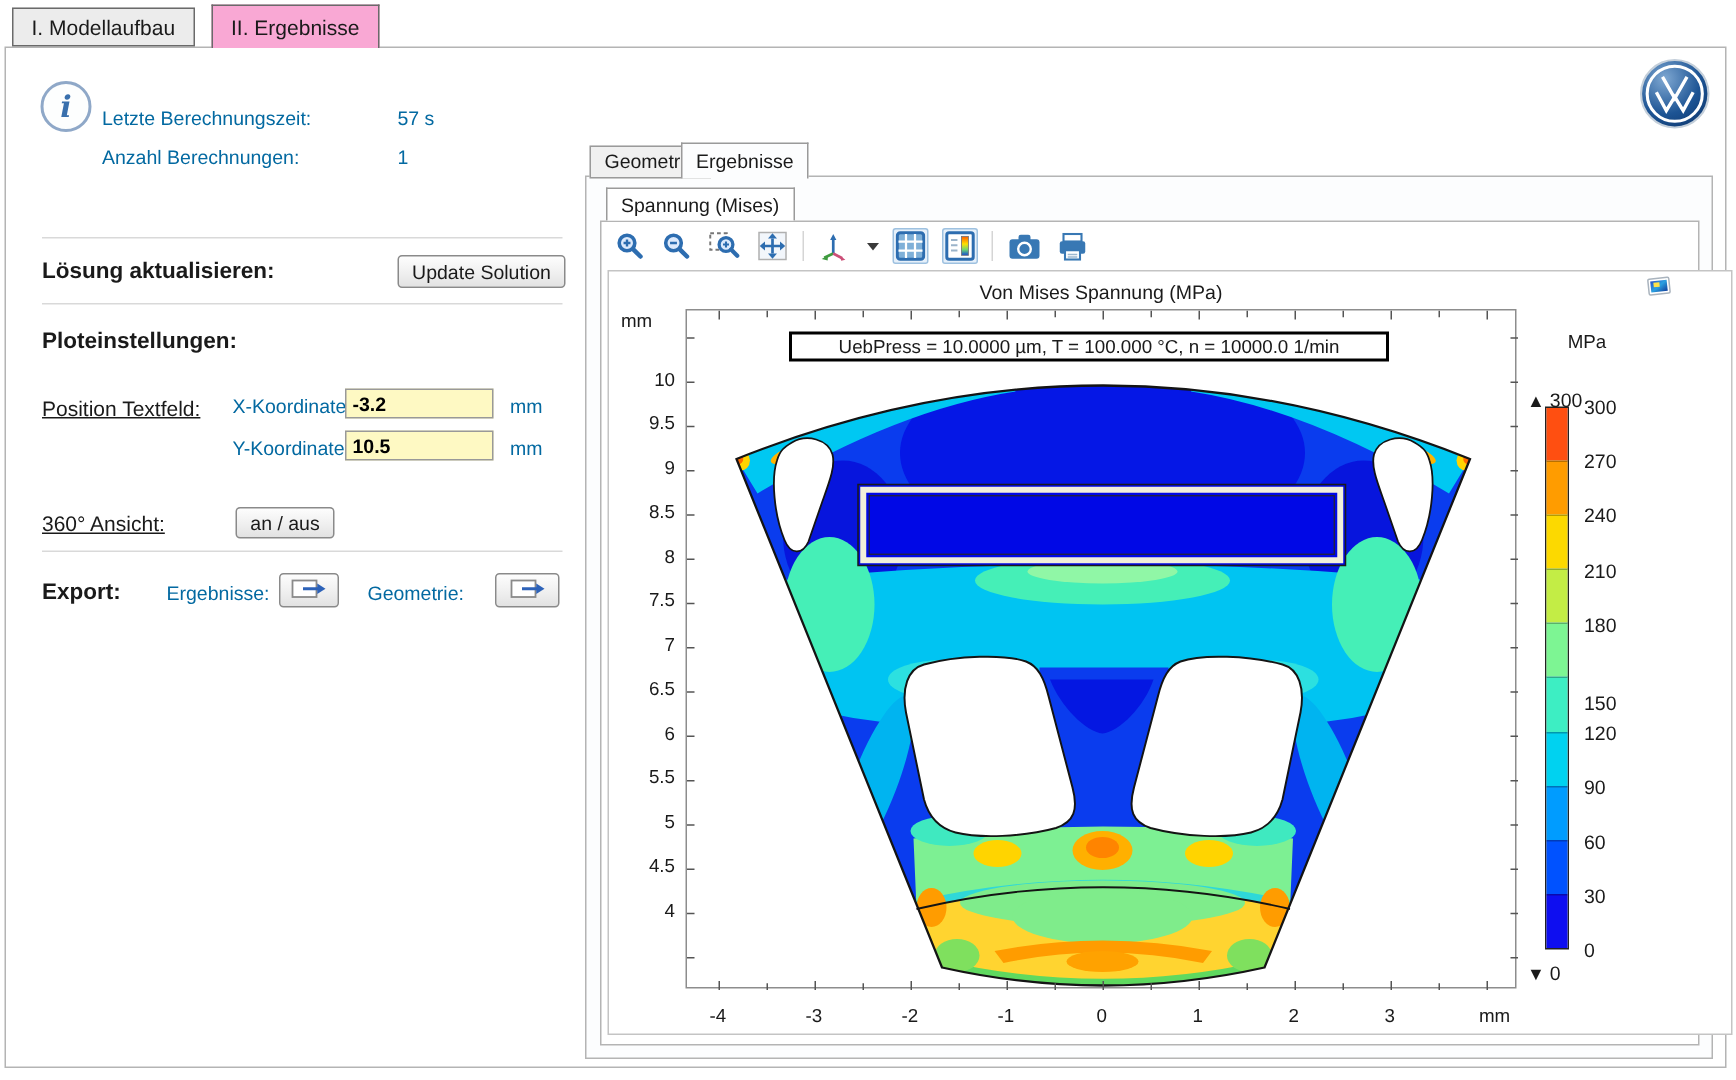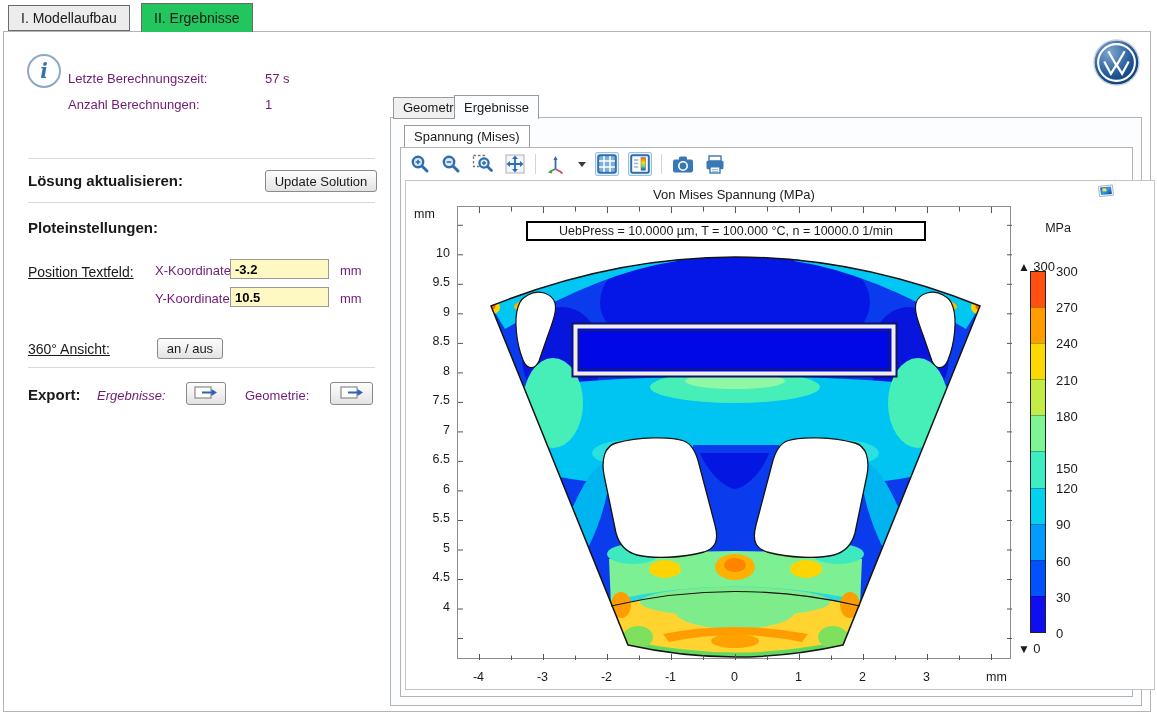--- a/index.html
+++ b/index.html
@@ -2,29 +2,29 @@
 <html><head>
 <meta charset="utf-8">
 <style>
   * { margin:0; padding:0; box-sizing:border-box; }
   html,body { width:1157px; height:720px; background:#fff;
     font-family:"Liberation Sans","DejaVu Sans",sans-serif; font-size:13px; color:#1a1a1a; }
   .abs { position:absolute; }
   
   .main-tab { position:absolute; font-weight:normal; font-size:14px; line-height:24px;
     padding:0 12px; border:1px solid #6a6a6a; background:#ececec; z-index:6; }
-  .main-tab.active { background:#22c55e; border-bottom:none; z-index:7; }
+  .main-tab.active { background:#f9a8d4; border-bottom:none; z-index:7; }
   
   #window-border { position:absolute; left:3px; top:31px; width:1148px; height:681px;
     border:1px solid #b4b4b4; background:#fff; z-index:1; }
   .z2 { z-index:2; }
   .divider { position:absolute; left:28px; width:347px; height:1px; background:#d9d9d9; z-index:2; }
   .heading { font-weight:bold; font-size:15px;text-align:right; }
   .grouplabel { font-size:14px; text-decoration:underline; }
-  .lbl { font-size:13px; color:#701a75; }
+  .lbl { font-size:13px; color:#0369a1; }
   .btn { position:absolute; display:flex; align-items:center; justify-content:center;
     border:1px solid #8a8a8a; border-radius:3px; z-index:2; cursor:default;
     background:linear-gradient(#fdfdfd,#eeeeee 60%,#e2e2e2); font-size:13px; }
   .field { position:absolute; border:1px solid #999; background:#fef9c3; font-size:13px;
     padding:1px 4px; z-index:2; font-family:"Liberation Sans",sans-serif;font-weight:bold; }
   .info-badge { position:absolute; width:34px; height:34px; border:2px solid #8fa8c8;
     border-radius:50%; display:flex; align-items:center; justify-content:center;
     color:#3a70ad; font:italic bold 20px "DejaVu Serif",serif; background:#fdfefe; z-index:2; }
   
   .tabpage { position:absolute; border:1px solid #b4b4b4; z-index:2; }
@@ -90,21 +90,21 @@
 <div class="abs lbl z2" style="left:155px; top:291px;">Y-Koordinate:</div>
 <input class="field" style="left: 230px; top: 287px; width: 99px; height: 20px;" value="10.5">
 <div class="abs lbl z2" style="left:340px; top:291px;">mm</div>
 
 <div class="abs grouplabel z2" style="left:28px; top:341px;">360° Ansicht:</div>
 <div class="btn" style="left:157px; top:338px; width:66px; height:21px;">an / aus</div>
 
 <div class="divider" style="top:367px;"></div>
 
 <div class="abs heading z2" style="left:28px; top:386px;">Export:</div>
-<div class="abs lbl z2" style="left:97px; top:388px;font-style:italic;">Ergebnisse:</div>
+<div class="abs lbl z2" style="left:111px; top:388px;">Ergebnisse:</div>
 <div class="btn" style="left:186px; top:382px; width:40px; height:23px;">
   <span><svg width="24" height="15" viewBox="0 0 24 15">
         <rect x="1" y="2" width="16" height="11" fill="#fff" stroke="#8a8a8a" stroke-width="1.2"></rect>
         <path d="M8 7.5 H 18.5" stroke="#2d62b8" stroke-width="2"></path>
         <path d="M23 7.5 L17.5 4 L17.5 11 Z" fill="#2d62b8"></path>
       </svg></span>
 </div>
 <div class="abs lbl z2" style="left:245px; top:388px;">Geometrie:</div>
 <div class="btn" style="left:330px; top:382px; width:43px; height:23px;">
   <span><svg width="24" height="15" viewBox="0 0 24 15">

